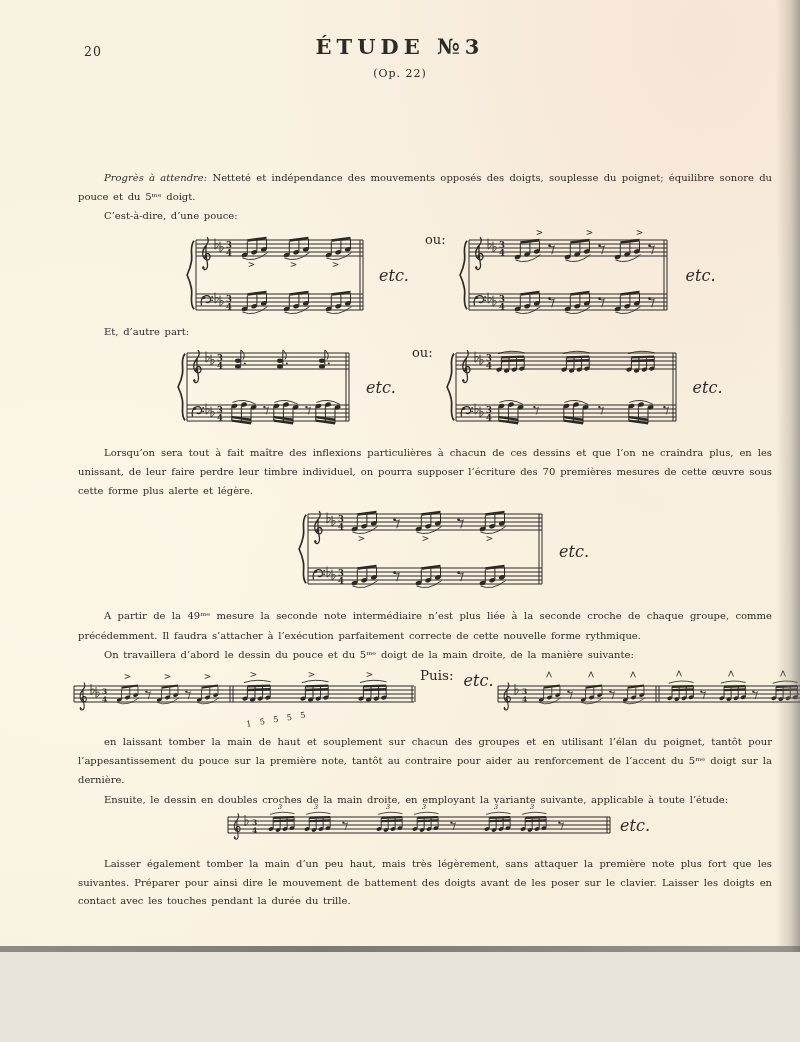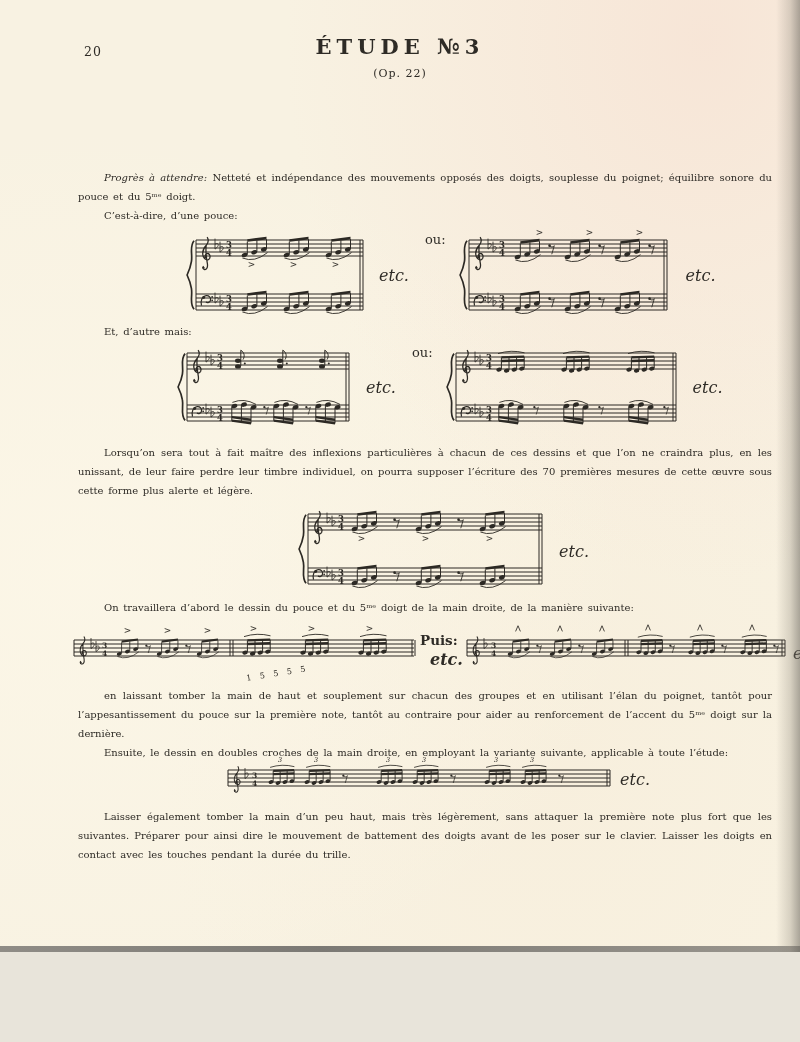--- a/index.html
+++ b/index.html
@@ -35,21 +35,21 @@
   .pa8{margin-top:4px;}
   .pa10{margin-top:4px;line-height:18.8px;}
   .mrow{display:flex;align-items:center;}
   .row1{margin-left:107px;margin-top:4px;}
   .row2{margin-left:98px;margin-top:2px;}
   .row3{justify-content:center;margin-left:40px;margin-top:4px;}
   .row4{position:relative;margin-left:-6px;margin-top:4px;align-items:flex-start;}
   .row5{justify-content:center;margin-left:30px;margin-top:-8px;}
   .etc{font-style:italic;font-size:16px;margin:0 4px;}
   .ou{font-size:13px;margin:0 12px;align-self:flex-start;margin-top:2px;}
-  .puis-col{display:flex;flex-direction:column;align-self:flex-start;margin:11px 2px;font-weight:bold;}
+  .puis-col{display:flex;flex-direction:row;align-self:flex-start;margin:0 2px;}
   .puis{font-size:13.5px;line-height:14px;}
   .puis-col .etc{margin:3px 0 0 10px;}
   .row4 .etc.end{align-self:flex-start;margin-top:22px;}
   .row5 .etc{align-self:center;}
   .fingering{position:absolute;left:174px;top:47px;font-size:8px;letter-spacing:3px;
     transform:rotate(-9deg);color:#2c2924;}
   svg.mus{overflow:visible;flex:none;}
   .ts{font:bold 8.5px "DejaVu Serif",serif;fill:#2c2924;}
   .ts7{font:bold 7.5px "DejaVu Serif",serif;fill:#2c2924;}
   .tr3{font:italic 6.5px "DejaVu Serif",serif;fill:#2c2924;}
@@ -200,21 +200,21 @@
         <use href="#ng" x="56" y="58" width="30" height="27"></use>
         <use href="#ng" x="106" y="58" width="30" height="27"></use>
         <use href="#ng" x="156" y="58" width="30" height="27"></use>
         <use href="#rst" x="90" y="66" width="7" height="12"></use>
         <use href="#rst" x="140" y="66" width="7" height="12"></use>
         <use href="#rst" x="190" y="66" width="7" height="12"></use>
       </svg>
       <span class="etc">etc.</span>
     </div>
 
-    <p class="par">Et, d’autre mais:</p>
+    <p class="par">Et, d’autre part:</p>
 
     <div class="mrow row2">
       <svg class="mus" width="186" height="90" viewBox="0 0 186 90">
         <use href="#brc" x="1" y="10" width="9" height="68"></use>
         <line x1="11" y1="10" x2="11" y2="78"></line>
         <use href="#st" x="11" y="10" width="162" height="16"></use>
         <use href="#st" x="11" y="62" width="162" height="16"></use>
         <line x1="170" y1="10" x2="170" y2="78" stroke-width=".8"></line>
           <line x1="173" y1="10" x2="173" y2="78" stroke-width="1.6"></line>
         <use href="#tre" x="13" y="3" width="15" height="40"></use>
@@ -298,20 +298,21 @@
         <use href="#acc" x="189" y="32" width="7" height="5"></use>
         <use href="#ng" x="54" y="58" width="30" height="27"></use>
         <use href="#ng" x="118" y="58" width="30" height="27"></use>
         <use href="#ng" x="182" y="58" width="30" height="27"></use>
         <use href="#rst" x="96" y="66" width="7" height="12"></use>
         <use href="#rst" x="160" y="66" width="7" height="12"></use>
       </svg>
       <span class="etc">etc.</span>
     </div>
 
+    <p class="par pa6">A partir de la 49ᵐᵉ mesure la seconde note intermédiaire n’est plus liée à la seconde croche de chaque groupe, comme précédemment. Il faudra s’attacher à l’exécution parfaitement correcte de cette nouvelle forme rythmique.</p>
     <p class="par">On travaillera d’abord le dessin du pouce et du 5ᵐᵉ doigt de la main droite, de la manière suivante:</p>
 
     <div class="mrow row4">
       <svg class="mus" width="346" height="60" viewBox="0 0 346 60">
         <line x1="2" y1="18" x2="2" y2="34"></line>
         <use href="#st" x="2" y="18" width="340" height="16"></use>
         <use href="#tre" x="4" y="11" width="13" height="34"></use>
         <use href="#flt" x="18" y="16" width="5" height="11"></use>
           <use href="#flt" x="23" y="19" width="5" height="11"></use>
         <text class="ts7" x="30" y="26">3</text>

